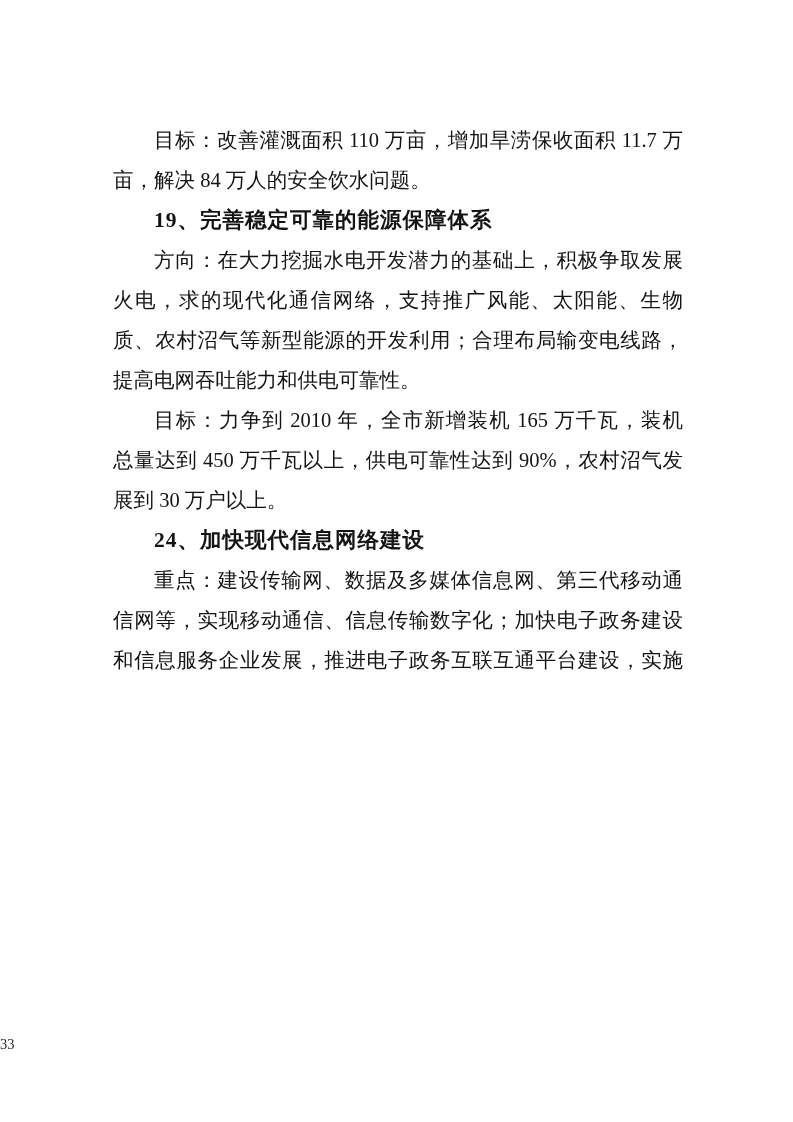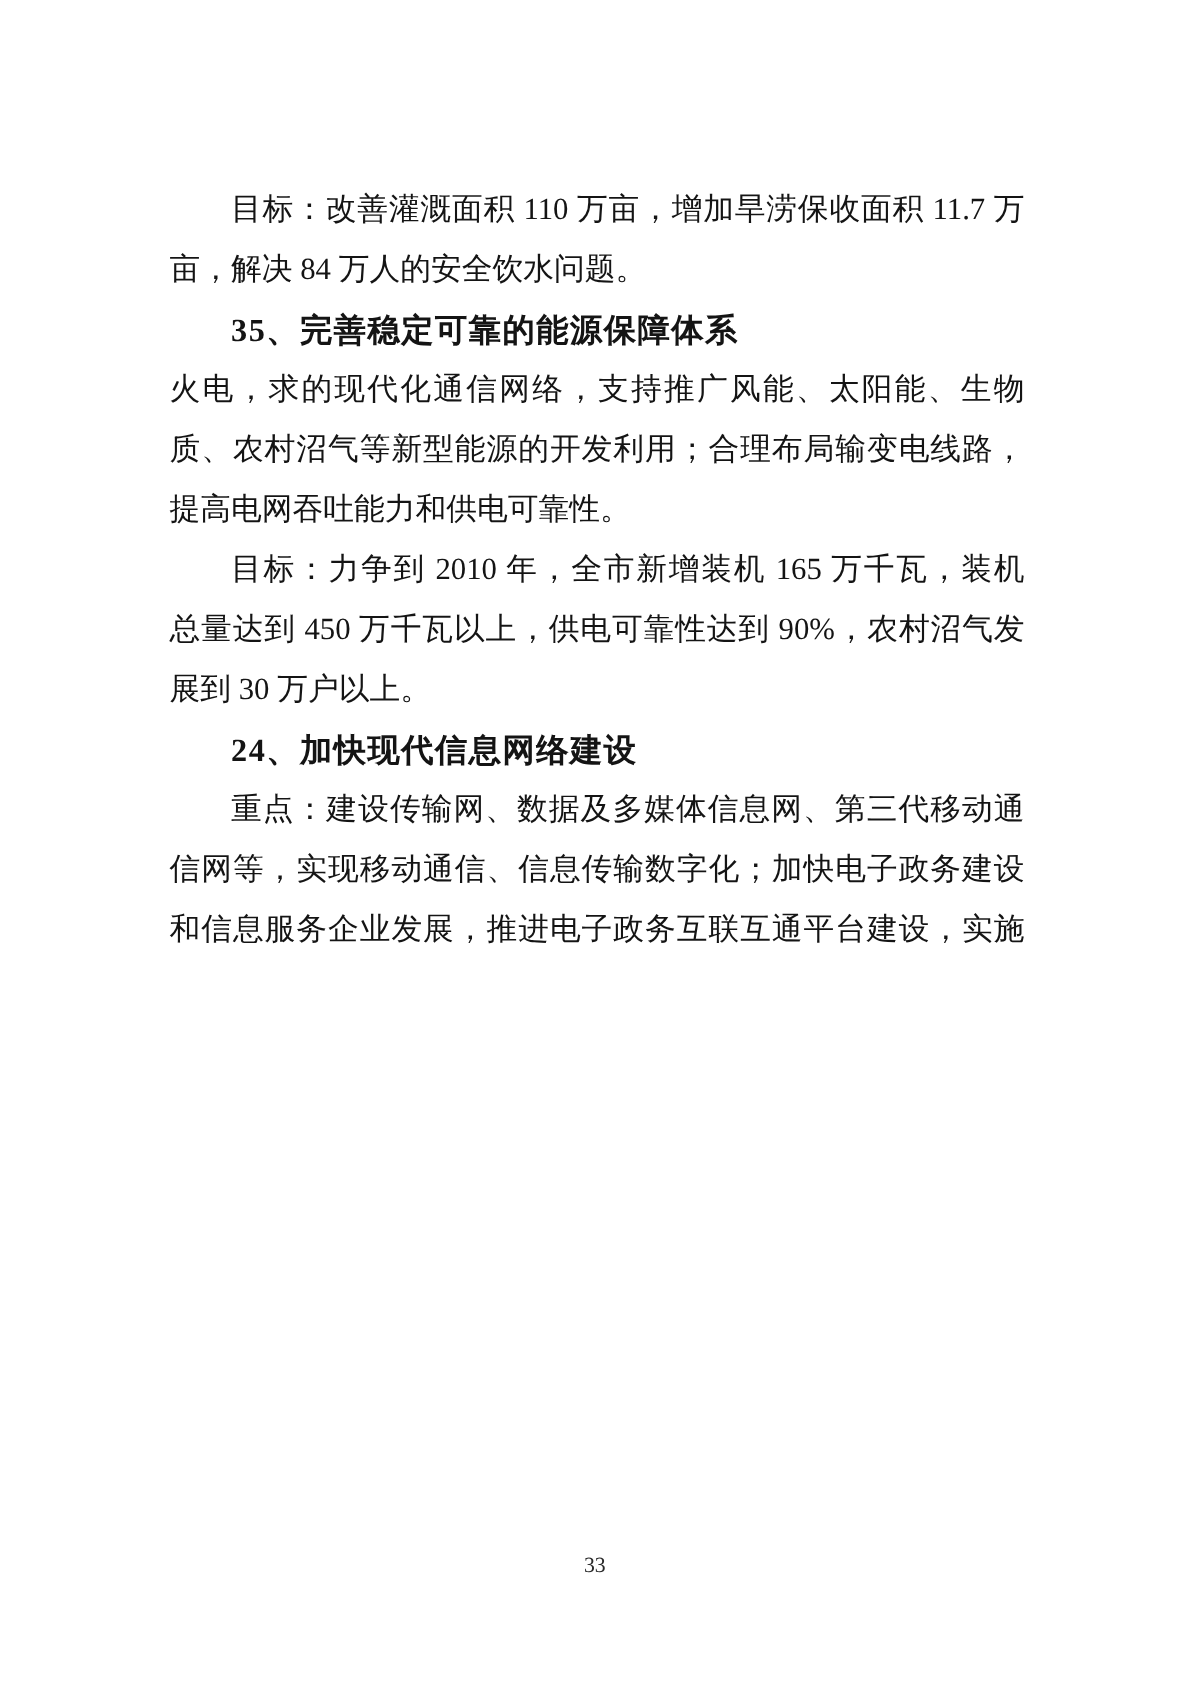--- a/index.html
+++ b/index.html
@@ -41,37 +41,37 @@
     text-indent: 41px;
     font-size: 21.5px;
     line-height: 40px;
     letter-spacing: 1px;
   }
   .footer {
     position: absolute;
     left: 0;
     top: 1036px;
     width: 100%;
-    text-align: center;
     font-size: 14.5px;
     color: #2a2a2a;
     font-family: "Liberation Serif", "DejaVu Serif", serif;
   }
 </style>
 </head>
 <body>
 
 <div class="page">
   <div class="content" id="content">
       <div class="para">
         <div class="line first fill">目标：改善灌溉面积 110 万亩，增加旱涝保收面积 11.7 万</div>
         <div class="line">亩，解决 84 万人的安全饮水问题。</div>
       </div>
-      <div class="heading">35、完善稳定可靠的能源保障体系</div>
+      <div class="heading">19、完善稳定可靠的能源保障体系</div>
       <div class="para">
+        <div class="line first fill">方向：在大力挖掘水电开发潜力的基础上，积极争取发展</div>
         <div class="line fill">火电，求的现代化通信网络，支持推广风能、太阳能、生物</div>
         <div class="line fill">质、农村沼气等新型能源的开发利用；合理布局输变电线路，</div>
         <div class="line">提高电网吞吐能力和供电可靠性。</div>
       </div>
       <div class="para">
         <div class="line first fill">目标：力争到 2010 年，全市新增装机 165 万千瓦，装机</div>
         <div class="line fill">总量达到 450 万千瓦以上，供电可靠性达到 90%，农村沼气发</div>
         <div class="line">展到 30 万户以上。</div>
       </div>
       <div class="heading">24、加快现代信息网络建设</div>

